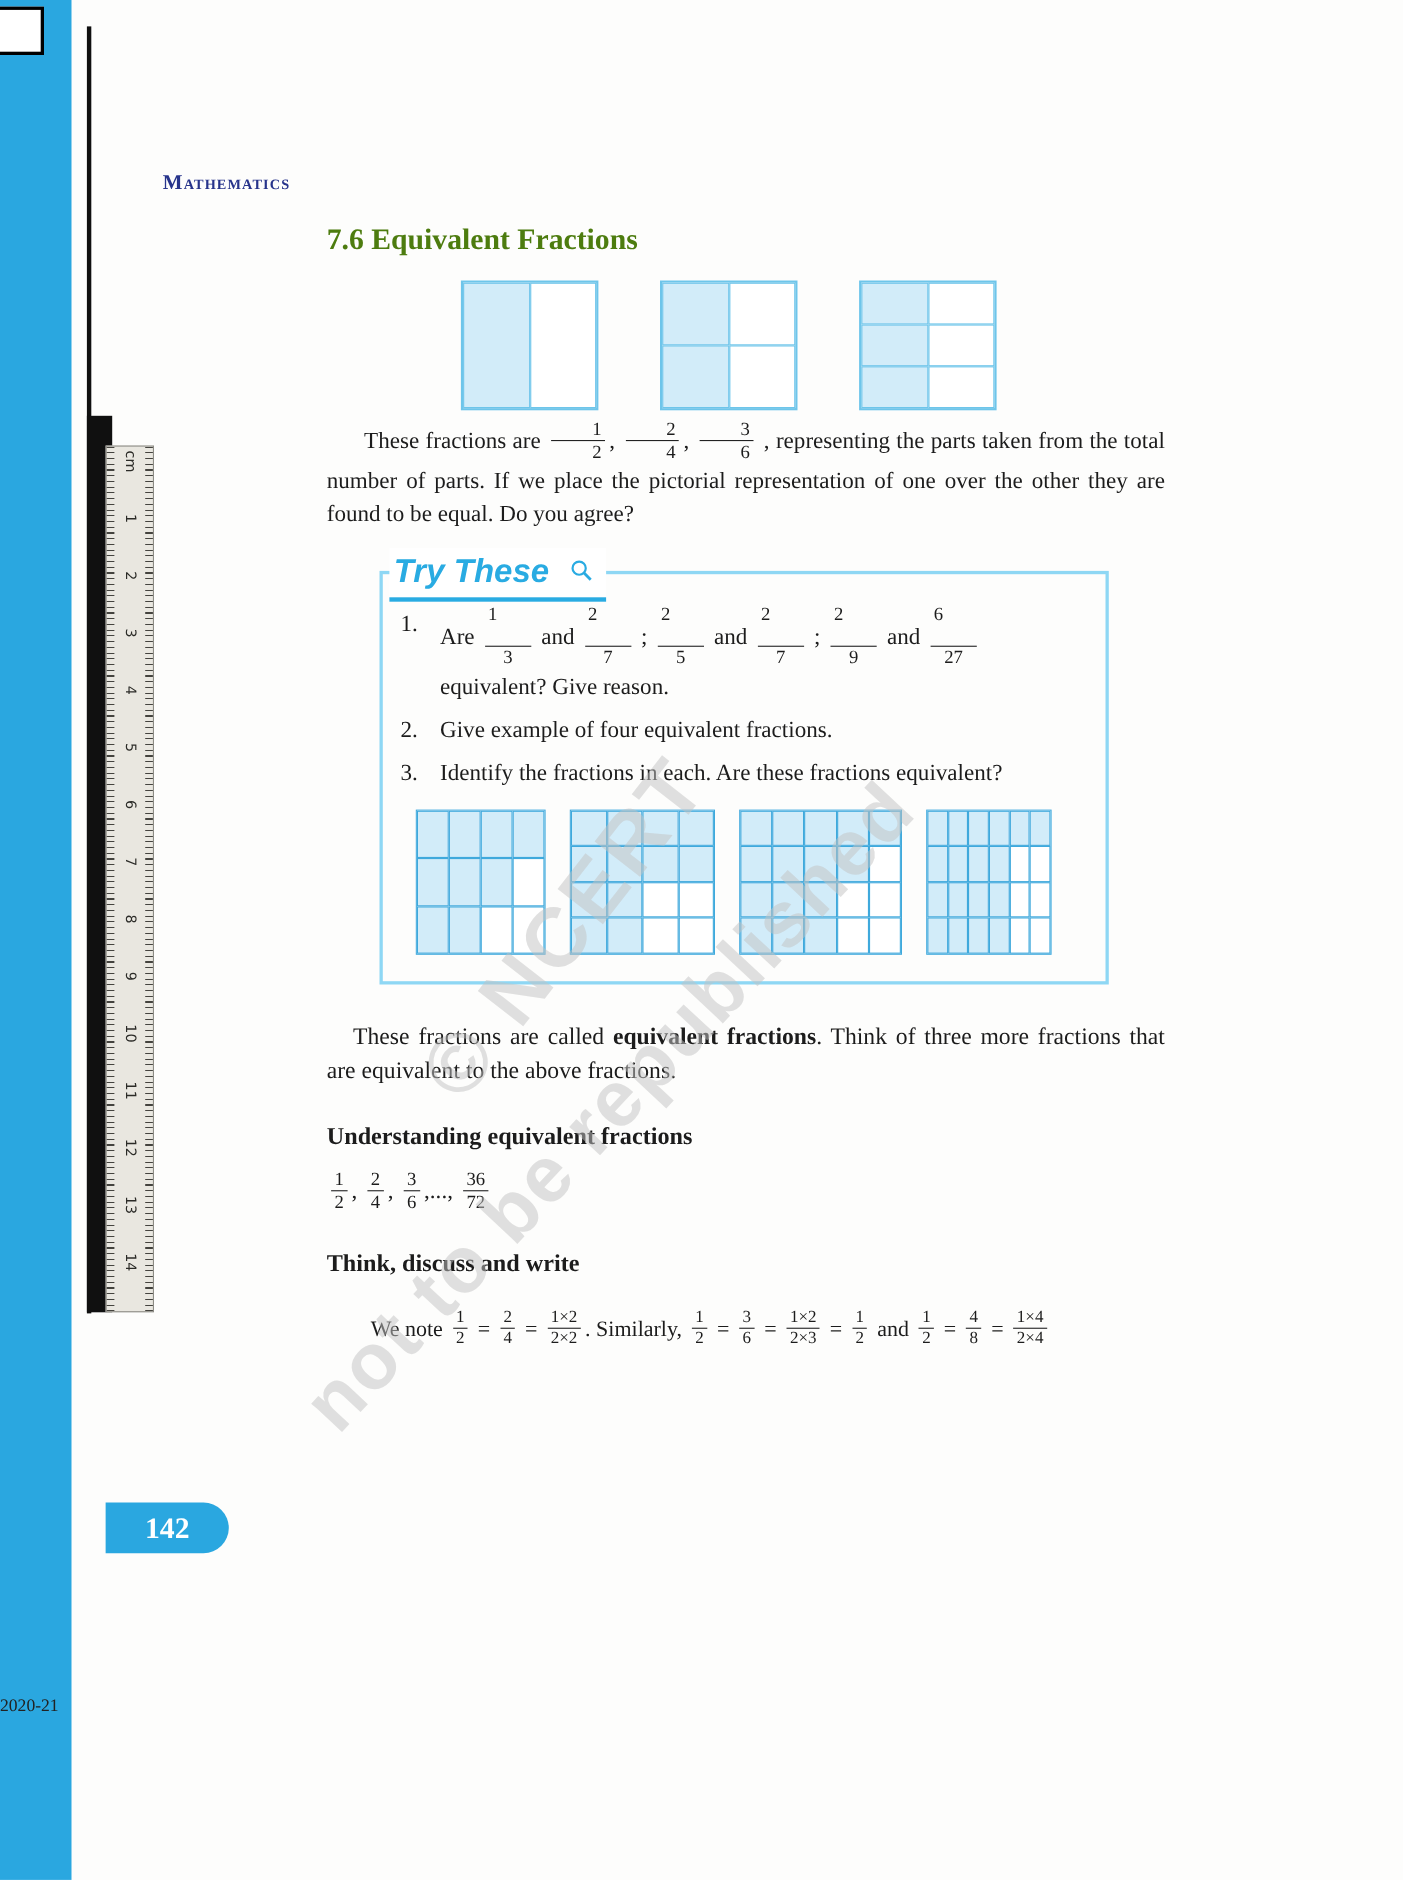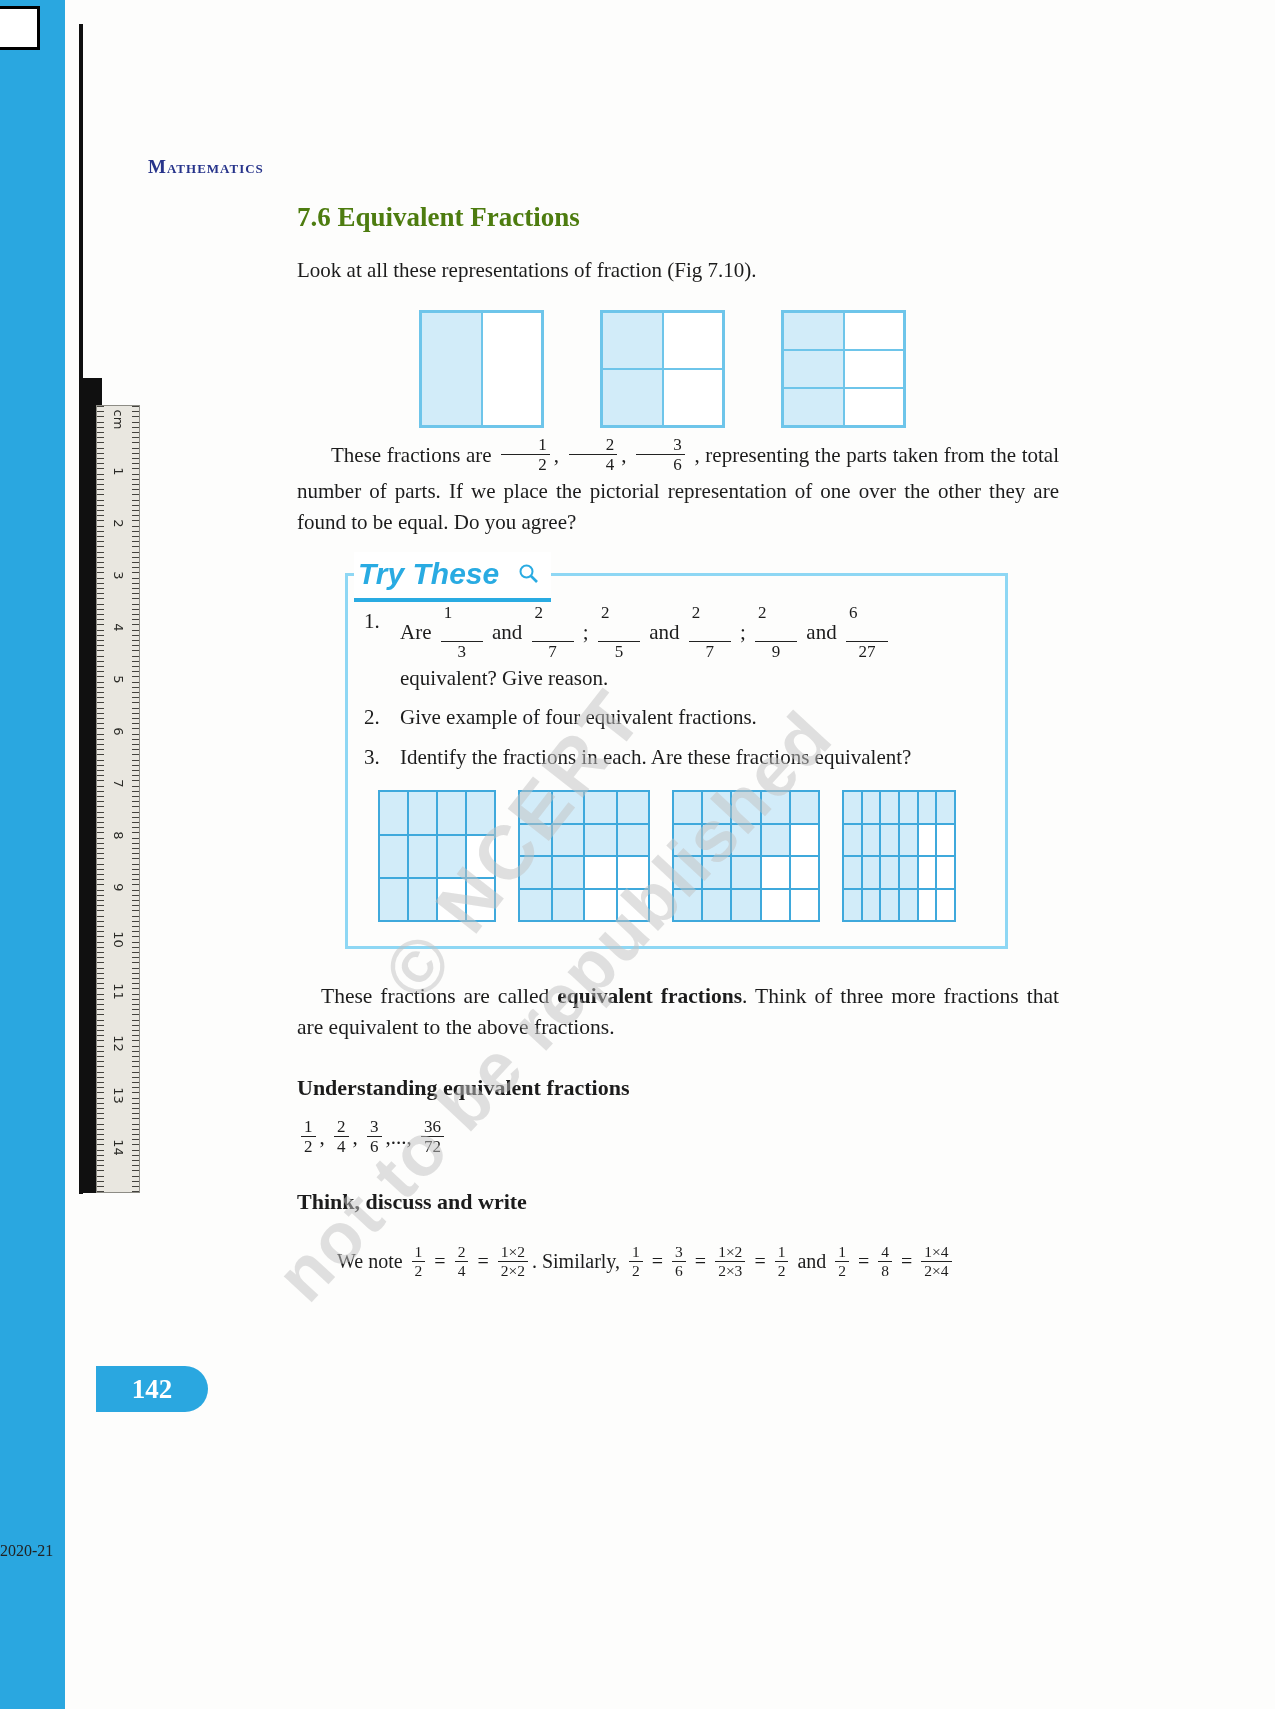--- a/index.html
+++ b/index.html
@@ -103,21 +103,20 @@
 
 <div class="wm wm1">© NCERT</div>
 <div class="wm wm2">not to be republished</div>
 
 <div class="running-head">Mathematics</div>
 
 <div class="content">
 
   <h2 class="sec-heading">7.6 Equivalent Fractions</h2>
 
-  <p class="intro">Look at all these representations of fraction (Fig 7.10).</p>
 
   <div class="fig-row">
     <div class="fig-square" style="grid-template-columns: repeat(2, 1fr);">
         <div class="cell shaded"></div>
         <div class="cell"></div>
       </div>
     <div class="fig-square" style="grid-template-columns: repeat(2, 1fr);">
         <div class="cell shaded"></div>
         <div class="cell"></div>
         <div class="cell shaded"></div>

